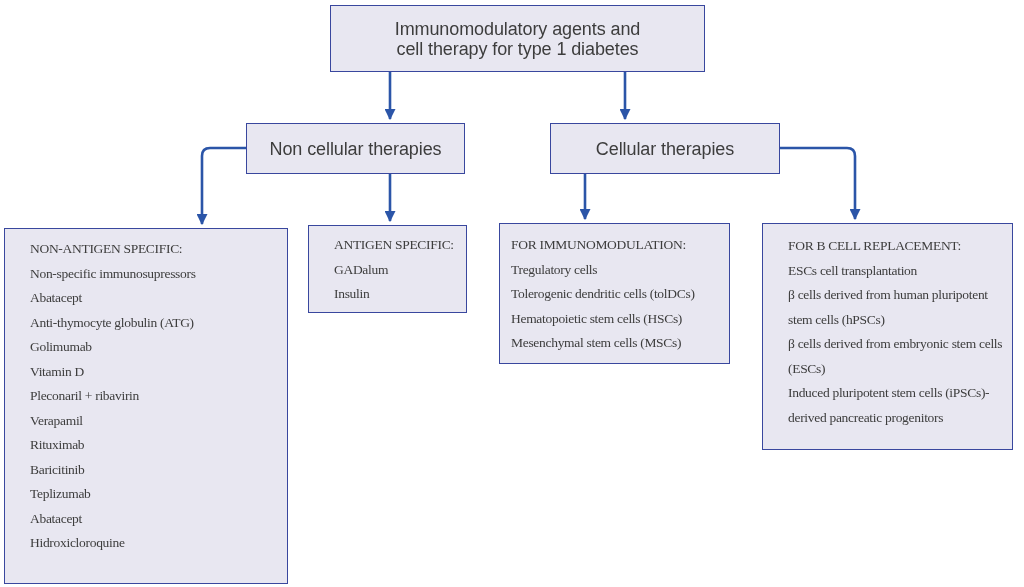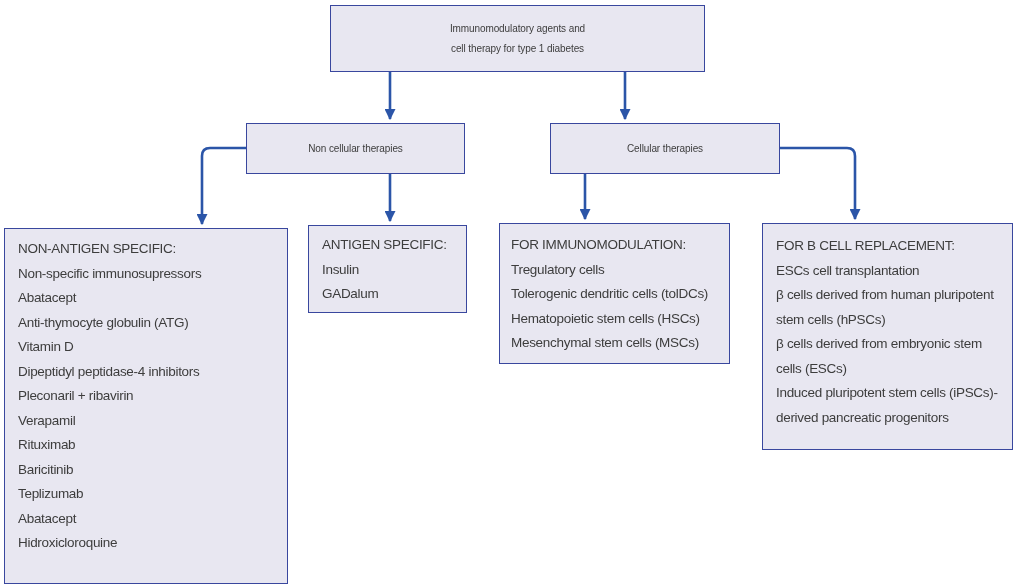--- a/index.html
+++ b/index.html
@@ -37,29 +37,30 @@
     position: absolute;
     background: var(--box-fill);
     border: 1.6px solid var(--box-border);
   }
   .node.center {
     display: flex;
     flex-direction: column;
     align-items: center;
     justify-content: center;
     text-align: center;
-    font-size: 10px;
+    font-size: 18px;
     line-height: 20px;
     letter-spacing: -0.1px;
   }
   .node.list {
     font-size: 13.5px;
     letter-spacing: -0.3px;
     line-height: 24.5px;
-    padding: 8px 6px 4px 13px;
+    padding: 8px 6px 4px 25px;
+    font-family: Liberation Serif, serif;
   }
   .node.list .title { white-space: nowrap; }
   .node.list .item { }
 </style>
 </head>
 <body>
 
 <div class="canvas">
 
   <svg class="connectors" viewBox="0 0 1024 587" xmlns="http://www.w3.org/2000/svg">
@@ -88,37 +89,37 @@
   <div class="node center" style="left:550px; top:123px; width:230px; height:51px;align-items:center;">
     <div>Cellular therapies</div>
   </div>
 
   <div class="node list" style="left:4px; top:228px; width:284px; height:356px;">
     <div class="title">NON-ANTIGEN SPECIFIC:</div>
     <div>
         <div class="item">Non-specific immunosupressors</div>
         <div class="item">Abatacept</div>
         <div class="item">Anti-thymocyte globulin (ATG)</div>
+        <div class="item">Golimumab</div>
         <div class="item">Vitamin D</div>
-        <div class="item">Dipeptidyl peptidase-4 inhibitors</div>
         <div class="item">Pleconaril + ribavirin</div>
         <div class="item">Verapamil</div>
         <div class="item">Rituximab</div>
         <div class="item">Baricitinib</div>
         <div class="item">Teplizumab</div>
         <div class="item">Abatacept</div>
         <div class="item">Hidroxicloroquine</div>
       </div>
   </div>
 
   <div class="node list" style="left:308px; top:225px; width:159px; height:88px; padding-top:7px;">
     <div class="title">ANTIGEN SPECIFIC:</div>
     <div>
+        <div class="item">GADalum</div>
         <div class="item">Insulin</div>
-        <div class="item">GADalum</div>
       </div>
   </div>
 
   <div class="node list" style="left:499px; top:223px; width:231px; height:141px; padding-top:9px; padding-left:11px;">
     <div class="title">FOR IMMUNOMODULATION:</div>
     <div>
         <div class="item">Tregulatory cells</div>
         <div class="item">Tolerogenic dendritic cells (tolDCs)</div>
         <div class="item">Hematopoietic stem cells (HSCs)</div>
         <div class="item">Mesenchymal stem cells (MSCs)</div>

